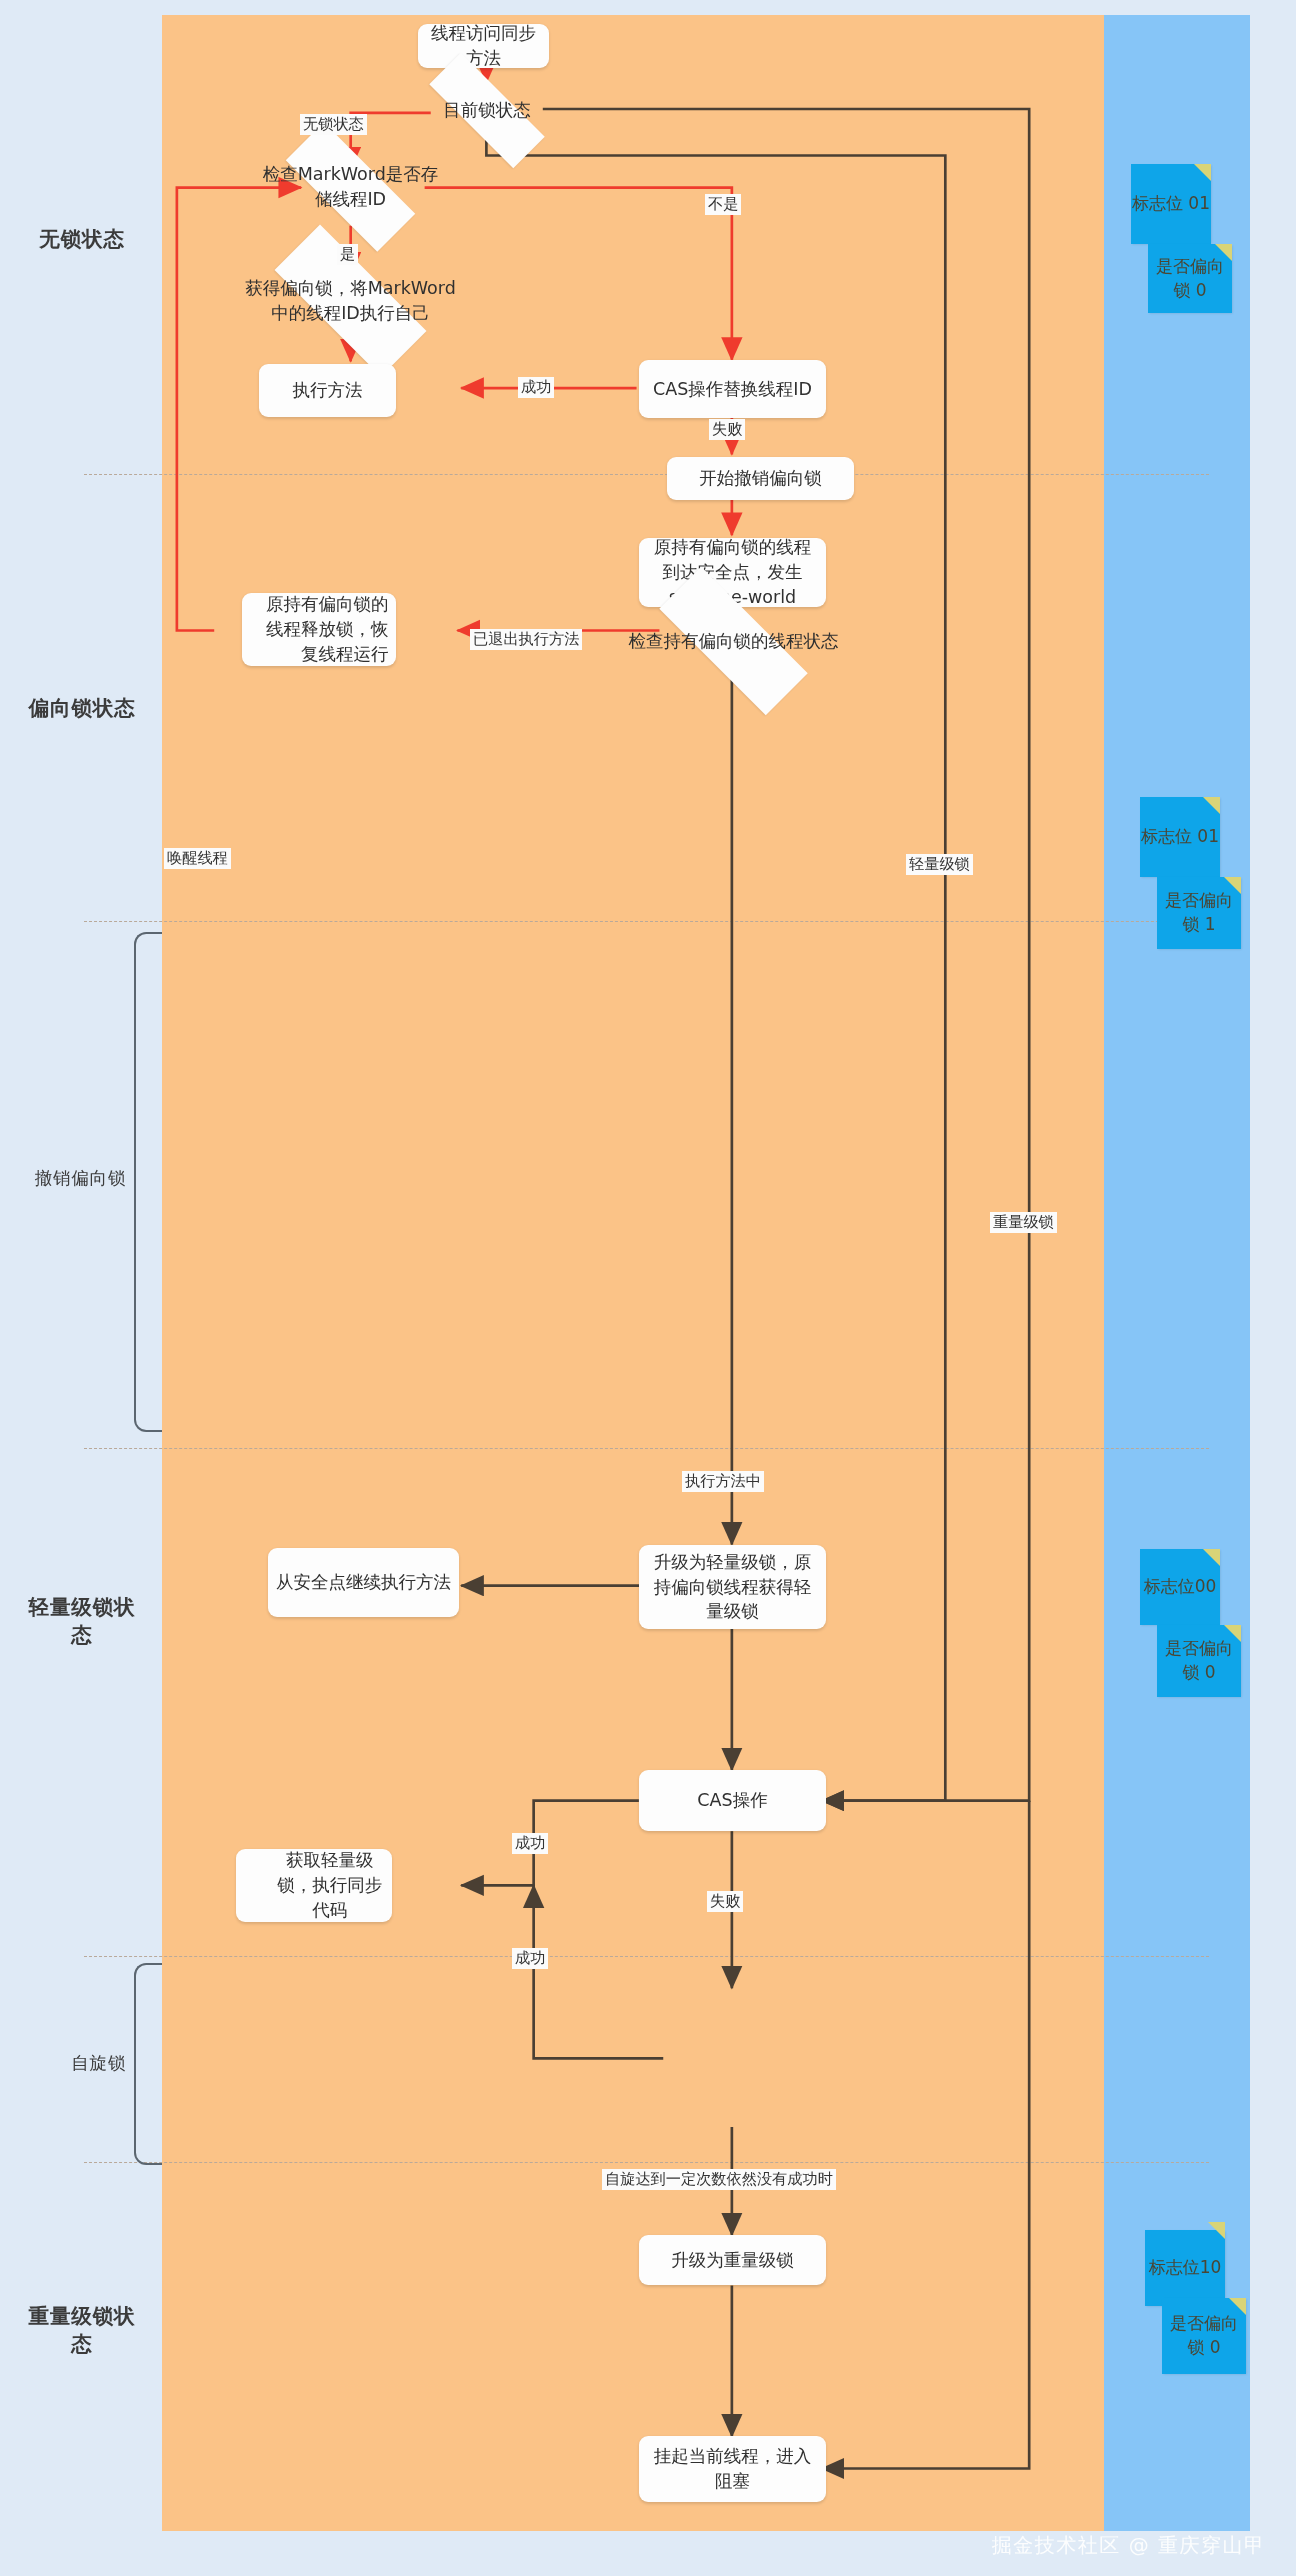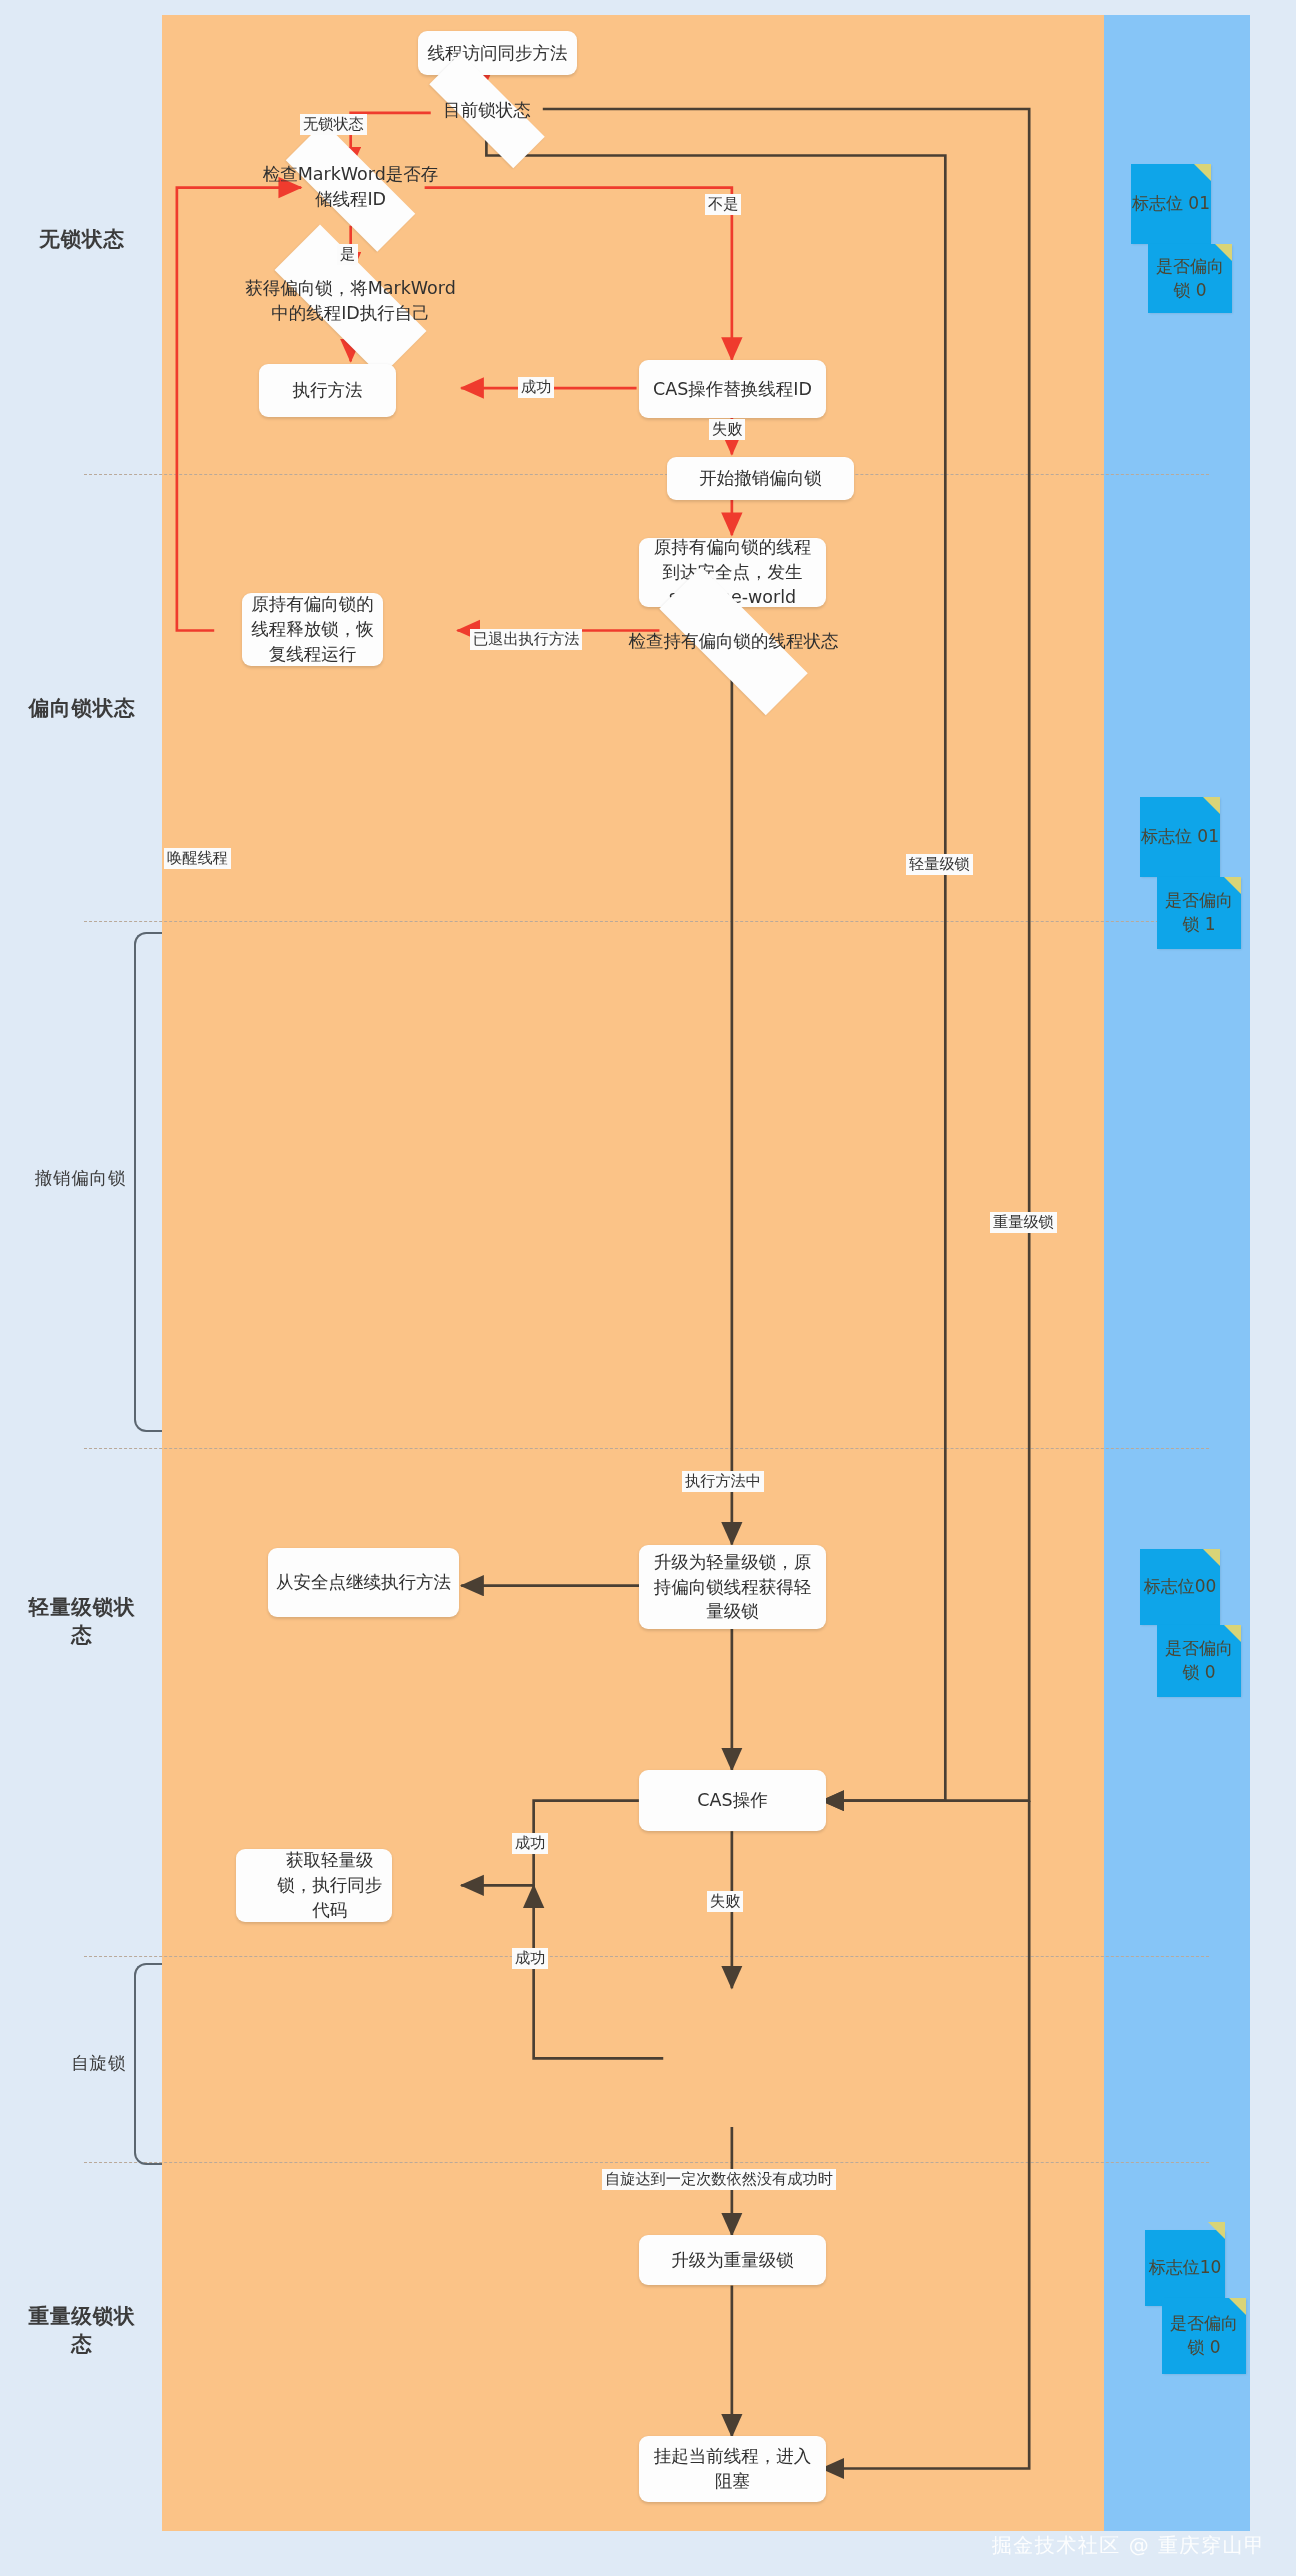--- a/index.html
+++ b/index.html
@@ -138,21 +138,21 @@
       <path d="M870,2700 L700,2700 L700,2473"></path>
 
       <path d="M960,2790 L960,2932"></path>
 
       <path d="M960,2998 L960,3196"></path>
 
       <path d="M1350,2362 L1350,3238 L1078,3238"></path>
     </g>
   </svg>
 
-  <div class="node" style="left:418px;top:31px;width:159px;height:44px;">线程访问同步方法</div>
+  <div class="node" style="left:418px;top:24px;width:131px;height:44px;">线程访问同步方法</div>
 
   <div class="dnode" style="left:403px;top:79px;width:168px;height:63px;">
     <div class="dshape"></div>
     <div class="dtext">目前锁状态</div>
   </div>
 
   <div class="dnode" style="left:244px;top:255px;width:213px;height:91px;">
     <div class="dshape"></div>
     <div class="dtext">获得偏向锁，将MarkWord中的线程ID执行自己</div>
   </div>
@@ -168,21 +168,21 @@
 
   <div class="node" style="left:639px;top:457px;width:187px;height:43px;margin-left:28px;">开始撤销偏向锁</div>
 
   <div class="node" style="left:639px;top:538px;width:187px;height:69px;">原持有偏向锁的线程到达安全点，发生stop-the-world</div>
 
   <div class="dnode" style="left:627px;top:599px;width:213px;height:84px;">
     <div class="dshape"></div>
     <div class="dtext">检查持有偏向锁的线程状态</div>
   </div>
 
-  <div class="node" style="left:242px;top:593px;width:141px;height:73px;">原持有偏向锁的线程释放锁，恢复线程运行</div>
+  <div class="node" style="left:242px;top:593px;width:154px;height:73px;text-align:right;">原持有偏向锁的线程释放锁，恢复线程运行</div>
 
   <div class="node" style="left:639px;top:1545px;width:187px;height:84px;">升级为轻量级锁，原持偏向锁线程获得轻量级锁</div>
 
   <div class="node" style="left:268px;top:1548px;width:191px;height:69px;">从安全点继续执行方法</div>
 
   <div class="node" style="left:639px;top:1770px;width:187px;height:61px;">CAS操作</div>
 
   <div class="node" style="left:236px;top:1849px;width:156px;height:73px;padding-left:39px;">获取轻量级锁，执行同步代码</div>
 
 

